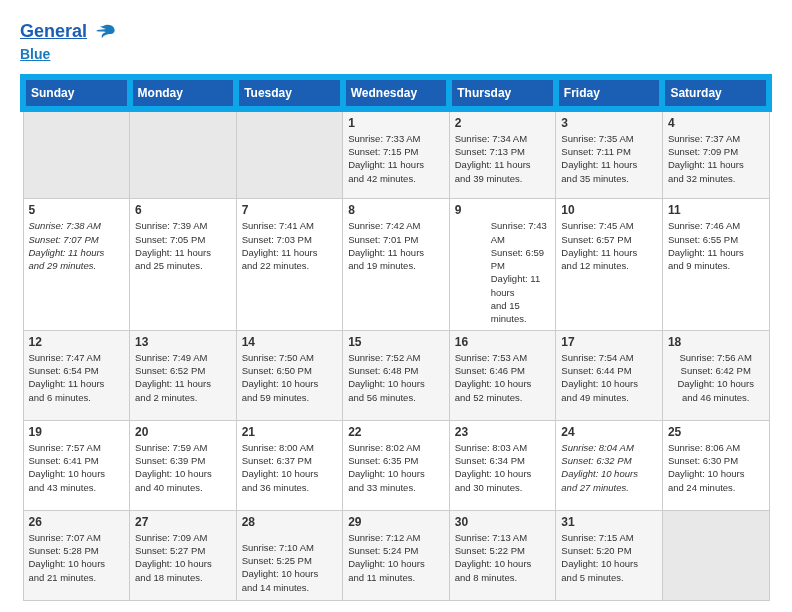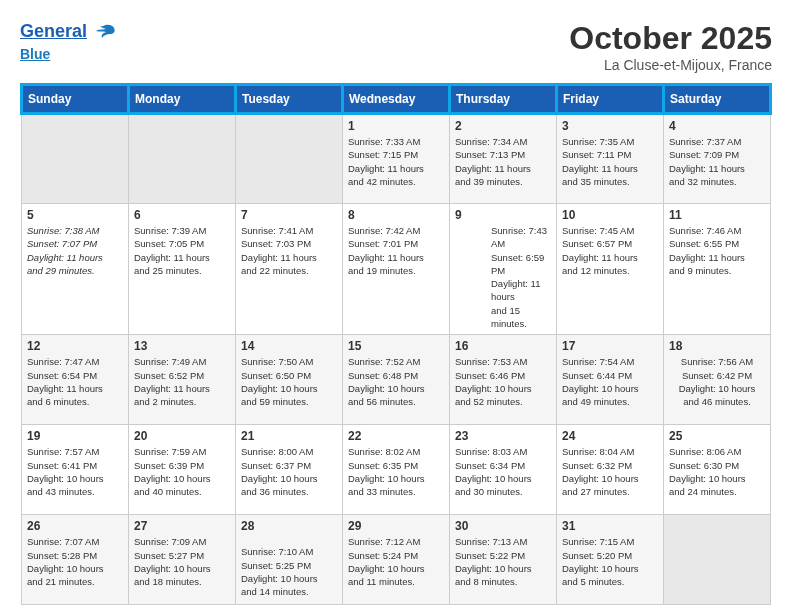--- a/index.html
+++ b/index.html
@@ -52,21 +52,21 @@
       border-collapse: collapse;
       table-layout: fixed;
     }
     thead tr th {
       background-color: #1a5fb4;
       color: #fff;
       font-size: 12px;
       font-weight: bold;
       text-align: left;
       padding: 6px 5px;
-      border: 3px solid #0ea5e9;
+      border: 6px solid #0ea5e9;
     }
     tbody tr td {
       vertical-align: top;
       font-size: 10px;
       color: #333;
       padding: 4px 5px;
       border: 1px solid #ccc;
       height: 90px;
     }
     tbody tr:nth-child(odd) td {
@@ -97,24 +97,20 @@
     <div>
       <div class="logo-text">
         <span>General</span>
         <svg class="logo-icon" viewBox="0 0 24 24" style="display:inline-block;vertical-align:middle;">
           <path d="M20 8 C20 8 18 4 12 5 C10 5.5 8 7 6 6 C8 8 10 8 12 9 C8 10 4 9 2 11 C5 12 9 11 12 12 C9 13 7 15 8 18 C10 15 13 14 16 14 C19 14 22 12 20 8Z" fill="#1a7abf"></path>
         </svg>
         <br><span style="color:#1a7abf;font-size:14px;font-weight:bold;">Blue</span>
       </div>
     </div>
   </div>
-  <div class="title-block">
-    <div class="month-title">October 2025</div>
-    <div class="location">La Cluse-et-Mijoux, France</div>
-  </div>
 </div>
 
 <table>
   <thead>
     <tr id="header-row">
     <th>Sunday</th>
         <th>Monday</th>
         <th>Tuesday</th>
         <th>Wednesday</th>
         <th>Thursday</th>
@@ -289,21 +285,21 @@
         </td>
         <td>
           <span class="day-number">23</span>
           <div class="day-info" style="white-space: pre-line;">Sunrise: 8:03 AM
 Sunset: 6:34 PM
 Daylight: 10 hours
 and 30 minutes.</div>
         </td>
         <td>
           <span class="day-number">24</span>
-          <div class="day-info" style="white-space: pre-line;">Sunrise: 8:04 AM
+          <div class="day-info" style="white-space: pre-line; font-style: italic;">Sunrise: 8:04 AM
 Sunset: 6:32 PM
 Daylight: 10 hours
 and 27 minutes.</div>
         </td>
         <td>
           <span class="day-number">25</span>
           <div class="day-info" style="white-space: pre-line;">Sunrise: 8:06 AM
 Sunset: 6:30 PM
 Daylight: 10 hours
 and 24 minutes.</div>

